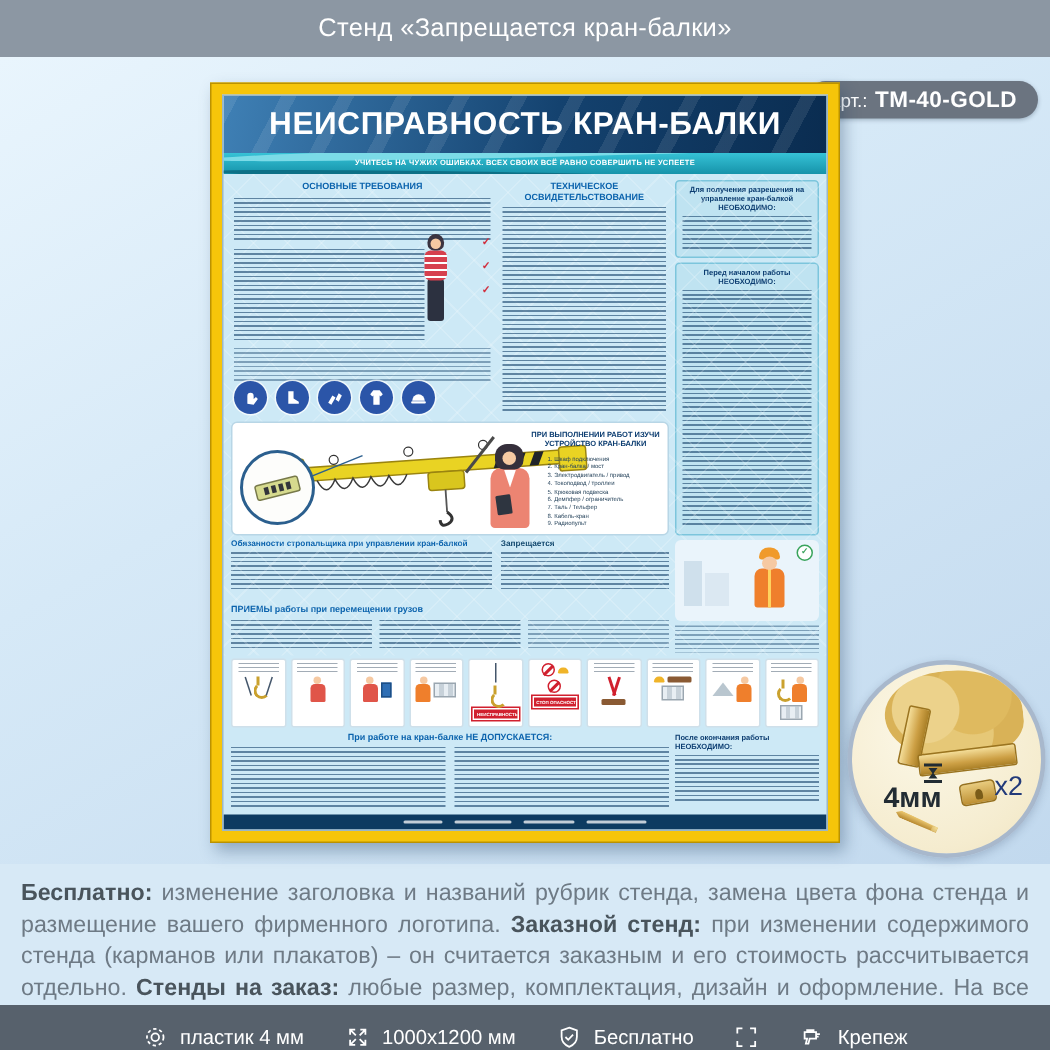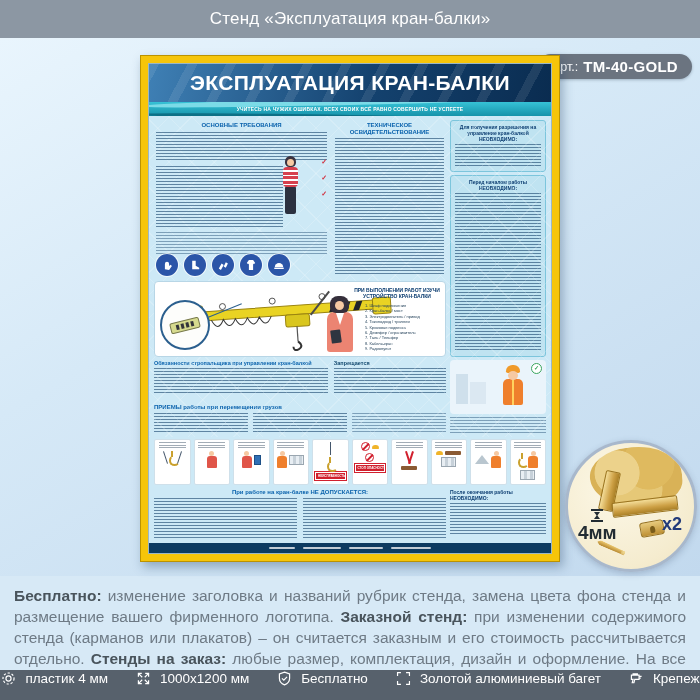--- a/index.html
+++ b/index.html
@@ -164,69 +164,69 @@
     border:3px solid #a8b8cc;box-shadow:0 2px 6px rgba(60,80,110,.25);overflow:hidden}
   .gc-tex{position:absolute;left:22px;top:4px;width:92px;height:60px;transform:rotate(-6deg);
     background:radial-gradient(circle at 30% 40%,#ecd28b 0 30%,transparent 31%),
                radial-gradient(circle at 65% 30%,#dfba5f 0 35%,transparent 36%),
                radial-gradient(circle at 50% 70%,#e6c877 0 40%,transparent 41%),#d9b257;
     border-radius:46% 54% 40% 58%}
   .gc-mold-h{position:absolute;left:44px;top:56px;width:66px;height:15px;transform:rotate(-7deg);
     background:linear-gradient(#f4dd98,#cda045 60%,#a97f26);border:1px solid #9a7420;border-radius:2px}
   .gc-mold-v{position:absolute;left:34px;top:28px;width:15px;height:40px;transform:rotate(12deg);
     background:linear-gradient(90deg,#f4dd98,#cda045 60%,#a97f26);border:1px solid #9a7420;border-radius:2px}
-  .thick{position:absolute;left:10px;top:66px;display:flex;flex-direction:column;align-items:center}
+  .thick{position:absolute;left:21px;top:66px;display:flex;flex-direction:column;align-items:flex-end}
   .th-icon{width:12px;height:13px;position:relative;margin-bottom:1px}
   .th-icon::before,.th-icon::after{content:"";position:absolute;left:0;width:12px;height:2px;background:#222c33}
   .th-icon::before{top:0}.th-icon::after{bottom:0}
   .th-a1,.th-a2{position:absolute;left:3px;width:0;height:0;border-left:3px solid transparent;border-right:3px solid transparent}
   .th-a1{top:3px;border-top:4px solid #222c33}
   .th-a2{bottom:3px;border-bottom:4px solid #222c33}
   .th-val{font-size:19px;font-weight:800;color:#222c33;line-height:1}
   .screw{position:absolute;left:28px;top:102px;width:30px;height:5px;transform:rotate(24deg);
     background:linear-gradient(#eecb74,#b3842c);clip-path:polygon(0 50%,12% 0,100% 15%,100% 85%,12% 100%)}
   .screw::after{content:"";position:absolute;right:-4px;top:-2px;width:8px;height:9px;border-radius:50%;
     background:radial-gradient(circle at 35% 35%,#f3dc96,#bd8f33)}
   .bracket{position:absolute;left:72px;top:78px;width:24px;height:15px;transform:rotate(-10deg);
     background:linear-gradient(#e8cb7d,#bd8f33);border-radius:3px;border:1px solid #96711f}
   .bracket::after{content:"";position:absolute;left:9px;top:4px;width:5px;height:7px;background:#7a5c19;
     border-radius:50% 50% 30% 30%}
-  .qty{position:absolute;right:12px;bottom:34px;font-size:18px;font-weight:700;color:#222c73;color:#223a7a}
+  .qty{position:absolute;right:12px;bottom:34px;font-size:18px;font-weight:400;color:#222c73;color:#223a7a}
 
   
   .desc{height:94px;background:#d7e9f6;padding:9px 14px 0}
   .desc p{font-size:15.5px;line-height:21px;color:#6e7a85;text-align:justify}
   .desc b{color:#49545c}
 
   
-  .botbar{height:30px;background:#57616c;display:flex;align-items:flex-start;justify-content:center;gap:27px}
+  .botbar{height:30px;background:#57616c;display:flex;align-items:flex-end;justify-content:center;gap:27px}
   .feat{display:flex;align-items:center;gap:8px;color:#fff;font-size:13.5px;white-space:nowrap}
   .feat svg{width:17px;height:17px;flex:none}
 </style>
 </head>
 <body>
 
 <div class="page">
 
   <header class="topbar">
-    <span>Стенд «Эксплуатация кран-балки»</span>
+    <span>Стенд «Запрещается кран-балки»</span>
   </header>
 
   <div class="main">
 
     <div class="art-badge">
       <span class="art-l">Арт.:</span>
       <b class="art-v">ТМ-40-GOLD</b>
     </div>
 
     <div class="poster">
       <div class="pin">
 
         <div class="p-head">
-          <span class="p-title">ЭКСПЛУАТАЦИЯ КРАН-БАЛКИ</span>
+          <span class="p-title">НЕИСПРАВНОСТЬ КРАН-БАЛКИ</span>
         </div>
 
         <div class="p-waves">
           <span class="p-motto">УЧИТЕСЬ НА ЧУЖИХ ОШИБКАХ. ВСЕХ СВОИХ ВСЁ РАВНО СОВЕРШИТЬ НЕ УСПЕЕТЕ</span>
         </div>
 
         <div class="p-body">
           <div class="p-left">
 
             <div class="p-cols">
@@ -531,21 +531,20 @@
       <svg viewBox="0 0 20 20" fill="none" stroke="#fff" stroke-width="1.4">
         <path d="M10 2.5 l6 2.2 v5 c0 4-2.8 6.6-6 7.8 -3.2-1.2-6-3.8-6-7.8 v-5 z"></path>
         <path d="M7 9.8 l2.2 2.2 3.8-4"></path>
       </svg>
       <span>Бесплатно</span>
     </div>
     <div class="feat">
       <svg viewBox="0 0 20 20" fill="none" stroke="#fff" stroke-width="1.4">
         <path d="M3 7 V3 h4 M13 3 h4 v4 M17 13 v4 h-4 M7 17 H3 v-4"></path>
       </svg>
-      <span>Золотой алюминиевый багет</span>
     </div>
     <div class="feat">
       <svg viewBox="0 0 20 20" fill="none" stroke="#fff" stroke-width="1.4">
         <path d="M4 6 h9 v5 H8 l-1 4 H5 l1-4 H4 z M13 7.5 h3 M13 9.5 h2 M6 6 V4.5 h5 V6"></path>
       </svg>
       <span>Крепеж</span>
     </div>
   </footer>
 
 </div>

